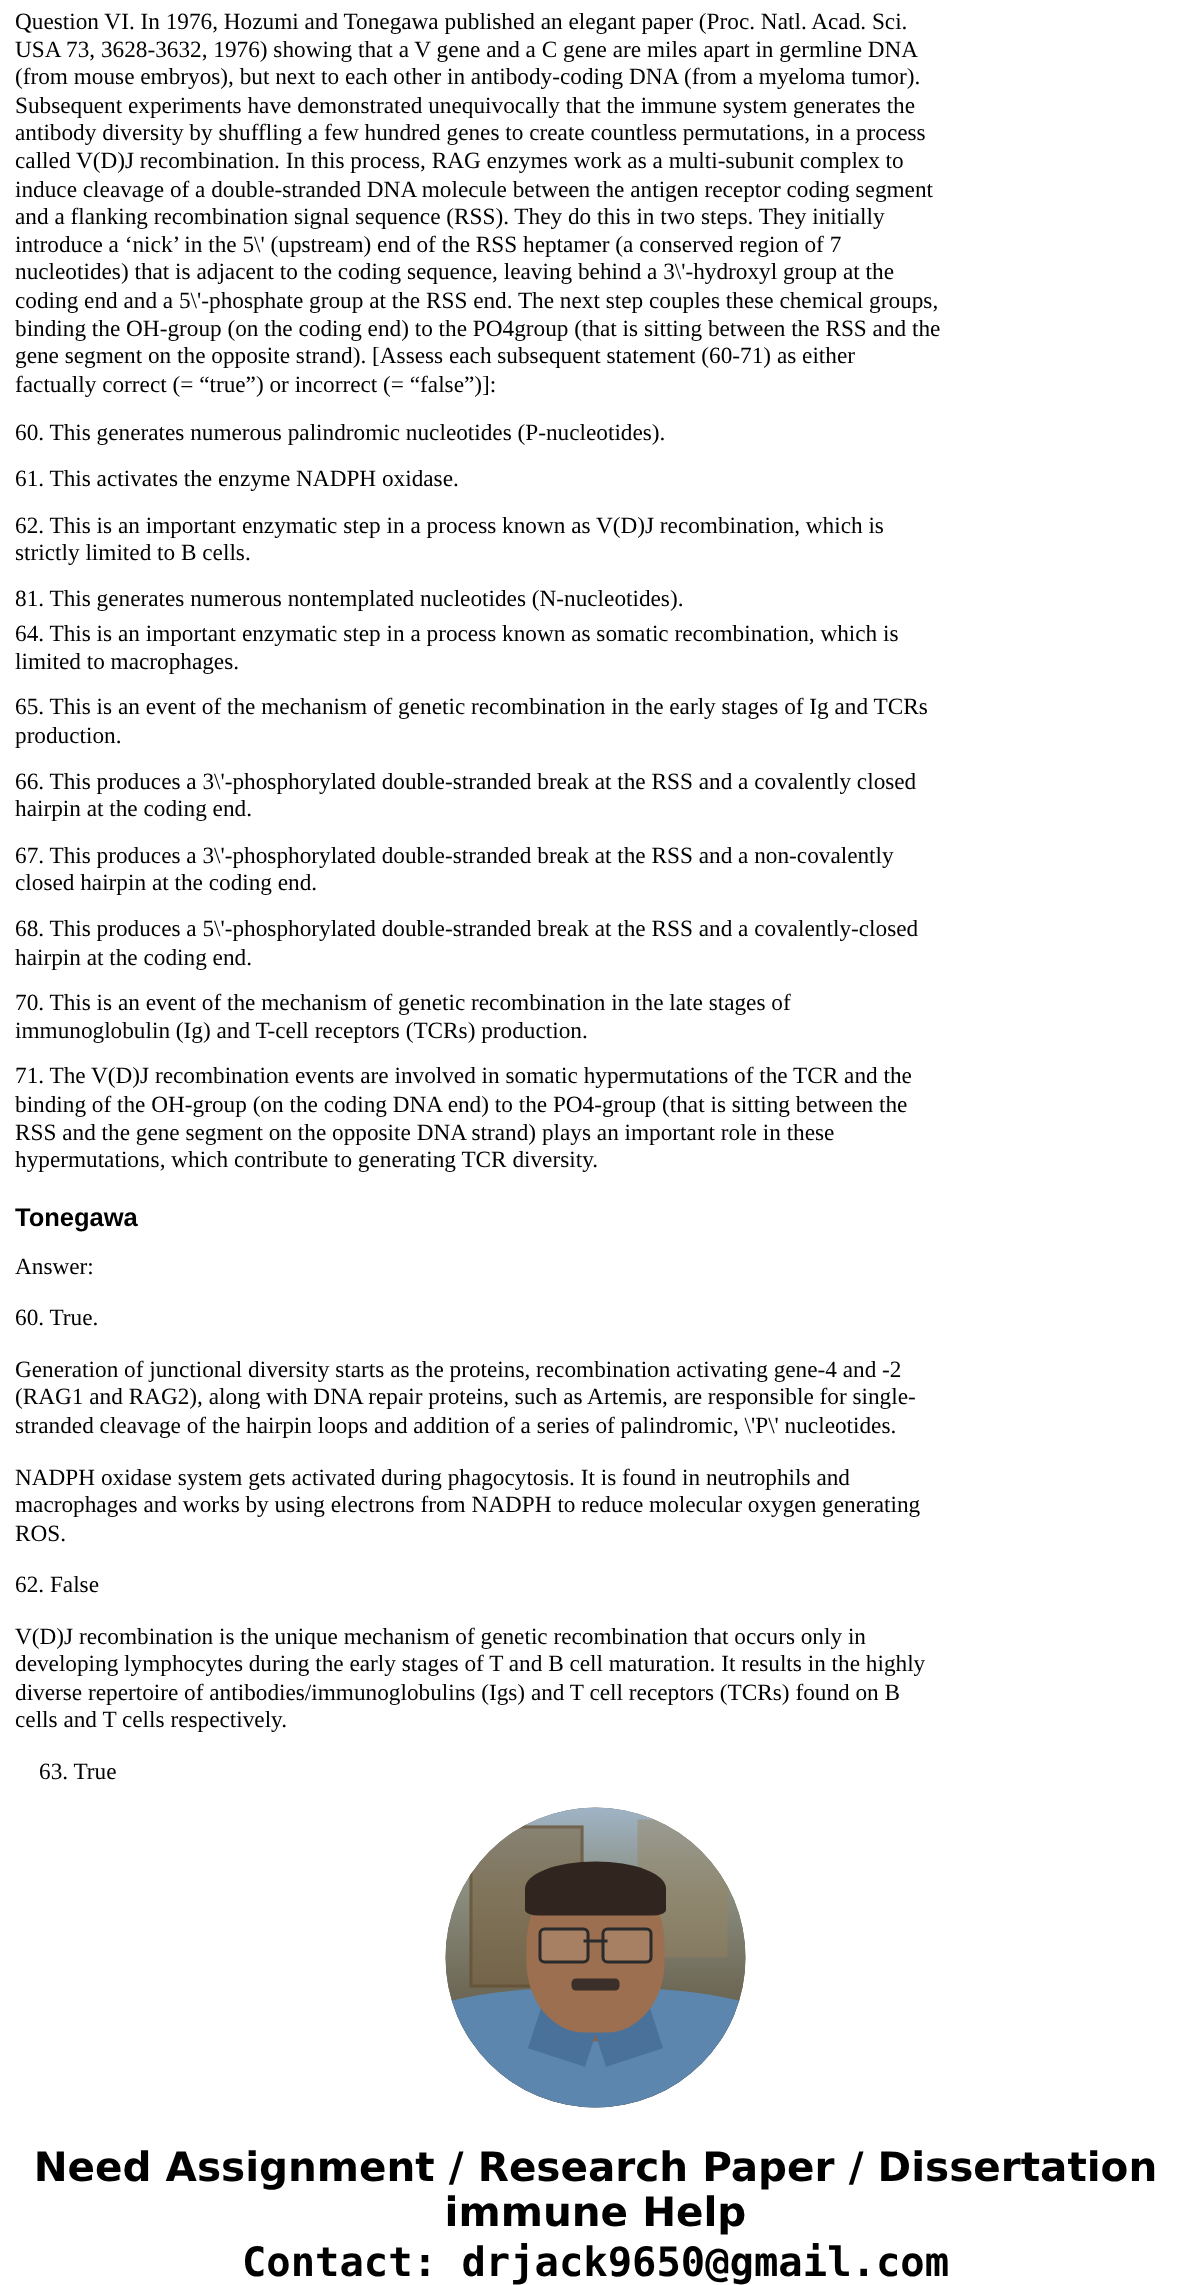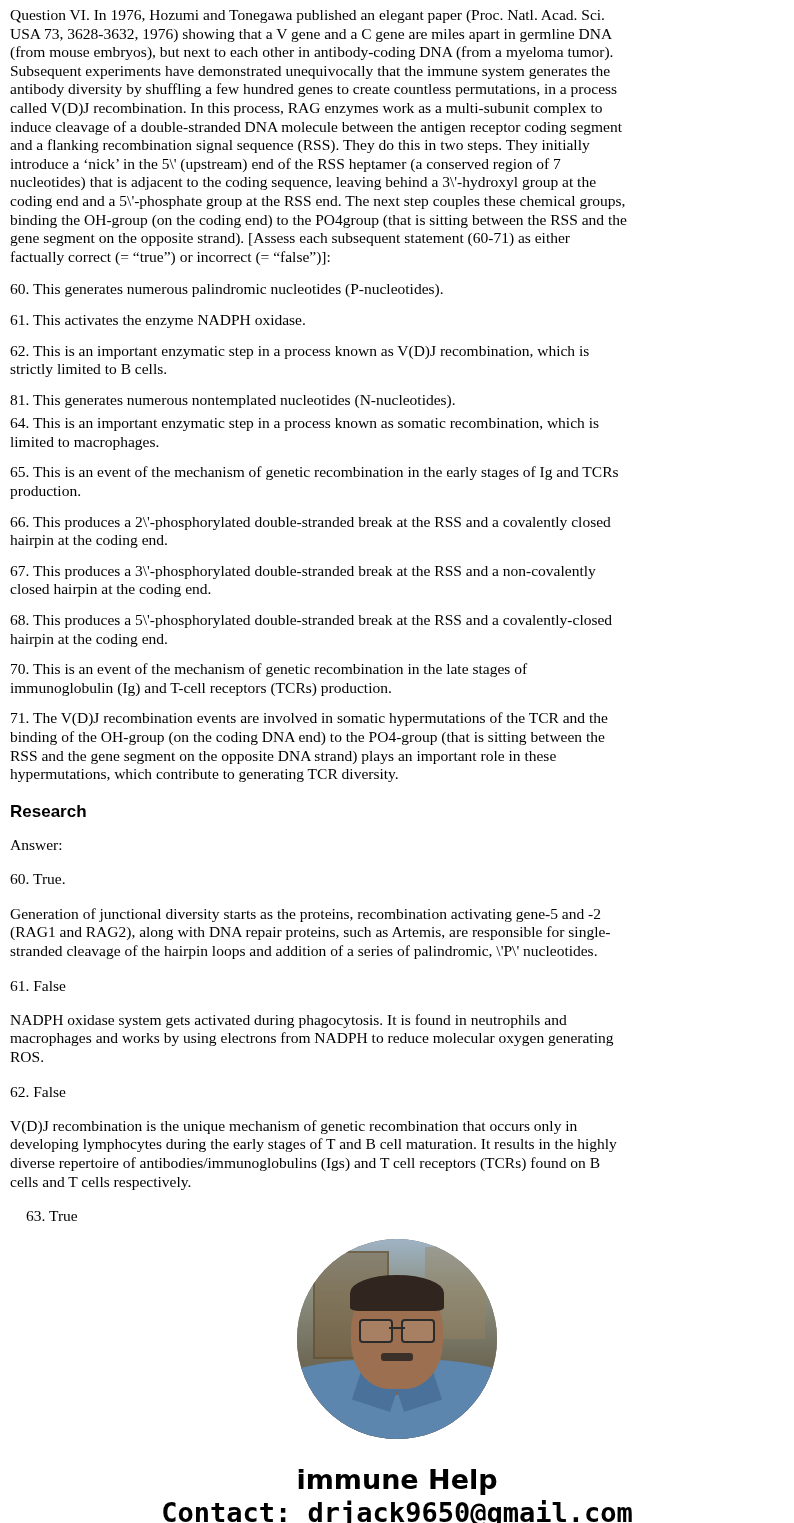--- a/index.html
+++ b/index.html
@@ -210,34 +210,33 @@
 <div class="page">
 
   <p class="question-block">Question VI. In 1976, Hozumi and Tonegawa published an elegant paper (Proc. Natl. Acad. Sci. USA 73, 3628-3632, 1976) showing that a V gene and a C gene are miles apart in germline DNA (from mouse embryos), but next to each other in antibody-coding DNA (from a myeloma tumor). Subsequent experiments have demonstrated unequivocally that the immune system generates the antibody diversity by shuffling a few hundred genes to create countless permutations, in a process called V(D)J recombination. In this process, RAG enzymes work as a multi-subunit complex to induce cleavage of a double-stranded DNA molecule between the antigen receptor coding segment and a flanking recombination signal sequence (RSS). They do this in two steps. They initially introduce a ‘nick’ in the 5\' (upstream) end of the RSS heptamer (a conserved region of 7 nucleotides) that is adjacent to the coding sequence, leaving behind a 3\'-hydroxyl group at the coding end and a 5\'-phosphate group at the RSS end. The next step couples these chemical groups, binding the OH-group (on the coding end) to the PO4group (that is sitting between the RSS and the gene segment on the opposite strand). [Assess each subsequent statement (60-71) as either factually correct (= “true”) or incorrect (= “false”)]:</p>
 
   <p class="statement">60. This generates numerous palindromic nucleotides (P-nucleotides).</p>
   <p class="statement">61. This activates the enzyme NADPH oxidase.</p>
   <p class="statement">62. This is an important enzymatic step in a process known as V(D)J recombination, which is strictly limited to B cells.</p>
   <p class="statement tight">81. This generates numerous nontemplated nucleotides (N-nucleotides).</p>
   <p class="statement">64. This is an important enzymatic step in a process known as somatic recombination, which is limited to macrophages.</p>
   <p class="statement">65. This is an event of the mechanism of genetic recombination in the early stages of Ig and TCRs production.</p>
-  <p class="statement">66. This produces a 2\'-phosphorylated double-stranded break at the RSS and a covalently closed hairpin at the coding end.</p>
+  <p class="statement">66. This produces a 3\'-phosphorylated double-stranded break at the RSS and a covalently closed hairpin at the coding end.</p>
   <p class="statement">67. This produces a 3\'-phosphorylated double-stranded break at the RSS and a non-covalently closed hairpin at the coding end.</p>
   <p class="statement">68. This produces a 5\'-phosphorylated double-stranded break at the RSS and a covalently-closed hairpin at the coding end.</p>
   <p class="statement">70. This is an event of the mechanism of genetic recombination in the late stages of immunoglobulin (Ig) and T-cell receptors (TCRs) production.</p>
   <p class="statement">71. The V(D)J recombination events are involved in somatic hypermutations of the TCR and the binding of the OH-group (on the coding DNA end) to the PO4-group (that is sitting between the RSS and the gene segment on the opposite DNA strand) plays an important role in these hypermutations, which contribute to generating TCR diversity.</p>
 
-  <h2 class="solution-heading">Research</h2>
+  <h2 class="solution-heading">Tonegawa</h2>
 
   <p class="answer-label">Answer:</p>
 
   <p class="verdict">60. True.</p>
-  <p class="explanation">Generation of junctional diversity starts as the proteins, recombination activating gene-5 and -2 (RAG1 and RAG2), along with DNA repair proteins, such as Artemis, are responsible for single-stranded cleavage of the hairpin loops and addition of a series of palindromic, \'P\' nucleotides.</p>
-
-  <p class="verdict">61. False</p>
+  <p class="explanation">Generation of junctional diversity starts as the proteins, recombination activating gene-4 and -2 (RAG1 and RAG2), along with DNA repair proteins, such as Artemis, are responsible for single-stranded cleavage of the hairpin loops and addition of a series of palindromic, \'P\' nucleotides.</p>
+
   <p class="explanation">NADPH oxidase system gets activated during phagocytosis. It is found in neutrophils and macrophages and works by using electrons from NADPH to reduce molecular oxygen generating ROS.</p>
 
   <p class="verdict">62. False</p>
   <p class="explanation">V(D)J recombination is the unique mechanism of genetic recombination that occurs only in developing lymphocytes during the early stages of T and B cell maturation. It results in the highly diverse repertoire of antibodies/immunoglobulins (Igs) and T cell receptors (TCRs) found on B cells and T cells respectively.</p>
 
   <p class="cut-off">63. True</p>
 
 </div>
 
 <div class="footer">
@@ -254,18 +253,19 @@
       <div class="av-head"></div>
       <div class="av-hair"></div>
       <div class="av-glass-l"></div>
       <div class="av-glass-r"></div>
       <div class="av-bridge"></div>
       <div class="av-must"></div>
     </div>
   </div>
 
   <div class="cta">
+    <span>Need Assignment / Research Paper / Dissertation</span>
     <span class="line2">immune Help</span>
   </div>
 
   <div class="cta-contact">Contact: drjack9650@gmail.com</div>
 
 </div>
 
 </body></html>

